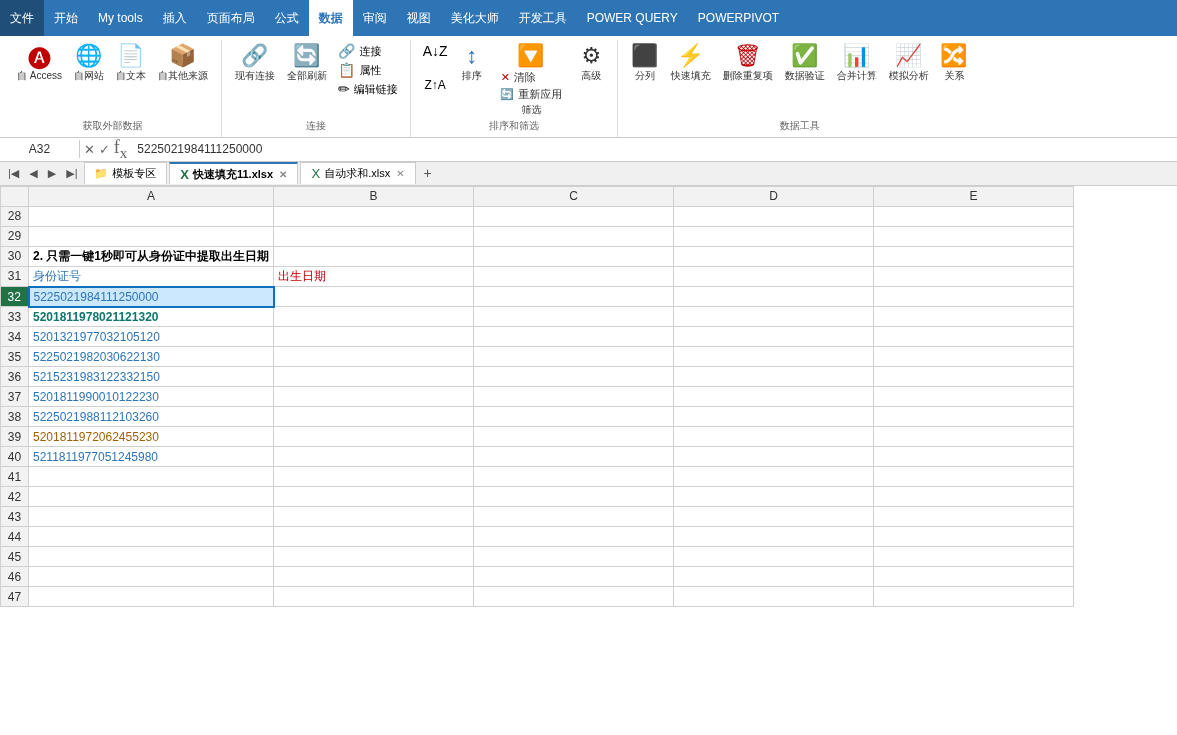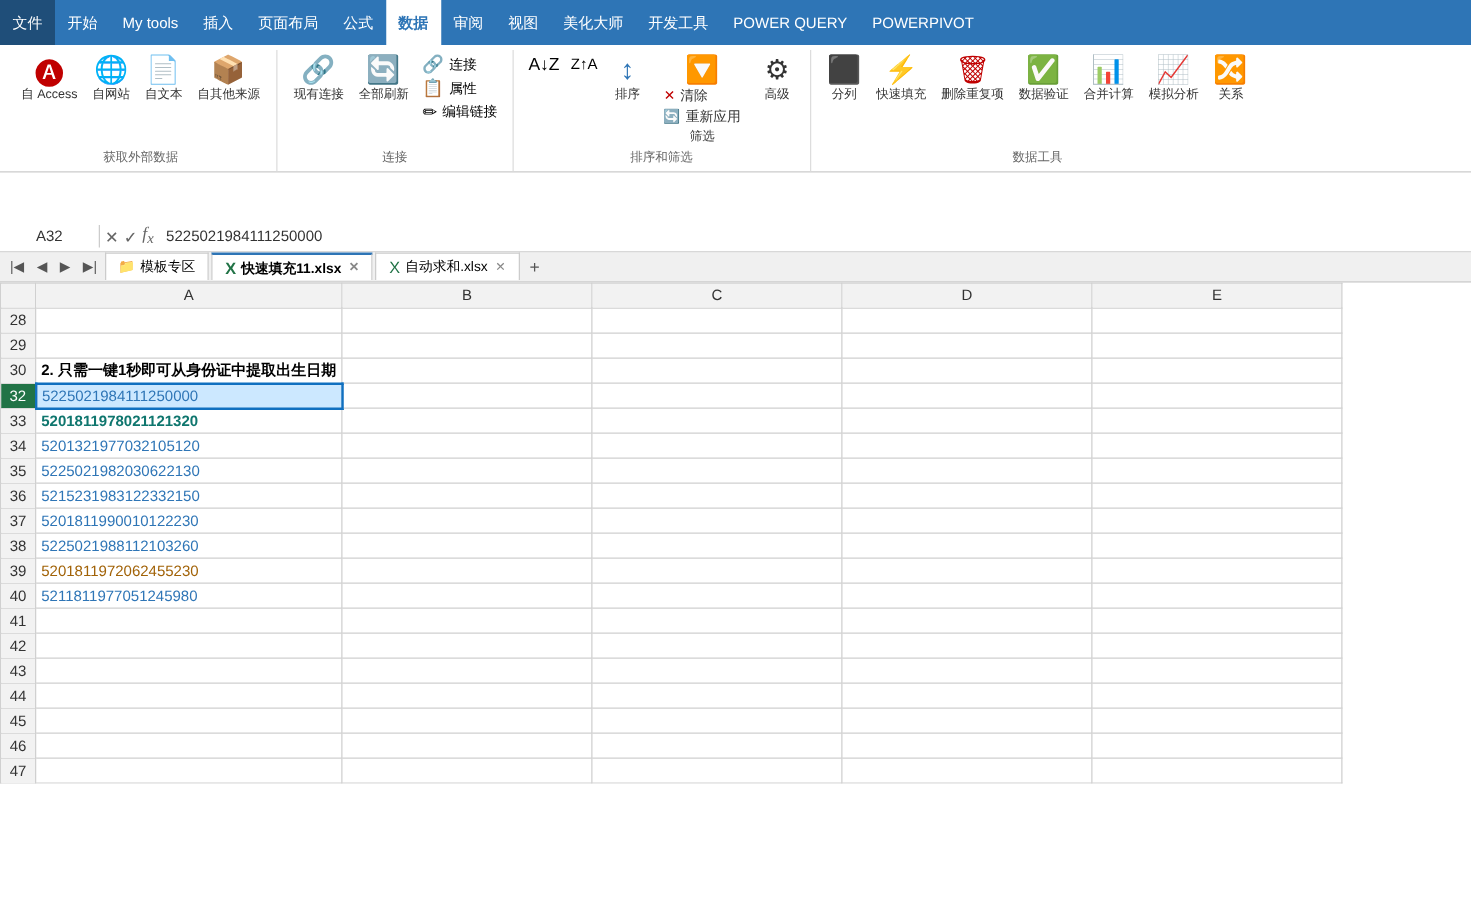--- a/index.html
+++ b/index.html
@@ -95,21 +95,20 @@
     }
     .ribbon-small-icon { font-size: 14px; }
 
     
     .formula-bar {
       display: flex;
       align-items: center;
       border-bottom: 1px solid #ccc;
       height: 24px;
       background: #fff;
-      margin-top: 40px;
     }
     .cell-ref-box {
       width: 80px;
       border-right: 1px solid #ccc;
       padding: 2px 6px;
       font-size: 12px;
       text-align: center;
       color: #333;
     }
     .formula-icons {
@@ -294,21 +293,21 @@
           <span>编辑链接</span>
         </div>
       </div>
     </div>
     <div class="ribbon-group-label">连接</div>
   </div>
 
   <div class="ribbon-group">
     <div class="ribbon-buttons">
 
-      <div style="display:flex;flex-direction:row;align-items:center;gap:1px;">
+      <div style="display:flex;flex-direction:column;align-items:center;gap:17px;">
         <div class="ribbon-small-btn">
           <span style="font-size:14px;">A↓Z</span>
         </div>
         <div class="ribbon-small-btn">
           <span style="font-size:12px;">Z↑A</span>
         </div>
       </div>
       <div class="ribbon-btn">
         <div class="icon icon-blue">↕</div>
         <span>排序</span>
@@ -369,21 +368,21 @@
     <div class="ribbon-group-label">数据工具</div>
   </div>
 
 </div>
 
 <div class="formula-bar">
   <div class="cell-ref-box">A32</div>
   <div class="formula-icons">
     <span style="cursor:pointer;">✕</span>
     <span style="cursor:pointer;">✓</span>
-    <span style="cursor:pointer; font-style:italic; font-family:serif; font-size:14px;">f<sub>x</sub></span>
+    <span style="cursor:pointer; font-family:serif; font-size:18px;">f<sub>x</sub></span>
   </div>
   <div class="formula-content">5225021984111250000</div>
 </div>
 
 <div class="tabs-bar">
   <span class="tab-nav-btn">|◀</span>
   <span class="tab-nav-btn">◀</span>
   <span class="tab-nav-btn">▶</span>
   <span class="tab-nav-btn">▶|</span>
 
@@ -436,20 +435,28 @@
           </tr>
           <tr>
             <td class="row-header">30</td>
             <td style="font-weight: bold;">2. 只需一键1秒即可从身份证中提取出生日期</td>
             <td></td>
             <td></td>
             <td></td>
             <td></td>
           </tr>
           <tr>
+            <td class="row-header">31</td>
+            <td style="color: rgb(46, 117, 182);">身份证号</td>
+            <td style="color: rgb(192, 0, 0);">出生日期</td>
+            <td></td>
+            <td></td>
+            <td></td>
+          </tr>
+          <tr>
             <td class="row-header" style="background: rgb(33, 115, 70); color: rgb(255, 255, 255);">32</td>
             <td style="background: rgb(204, 232, 255); border: 2px solid rgb(16, 112, 192); color: rgb(46, 117, 182);">5225021984111250000</td>
             <td></td>
             <td></td>
             <td></td>
             <td></td>
           </tr>
           <tr>
             <td class="row-header">33</td>
             <td style="color: #0f766e; font-weight: bold;">5201811978021121320</td>

